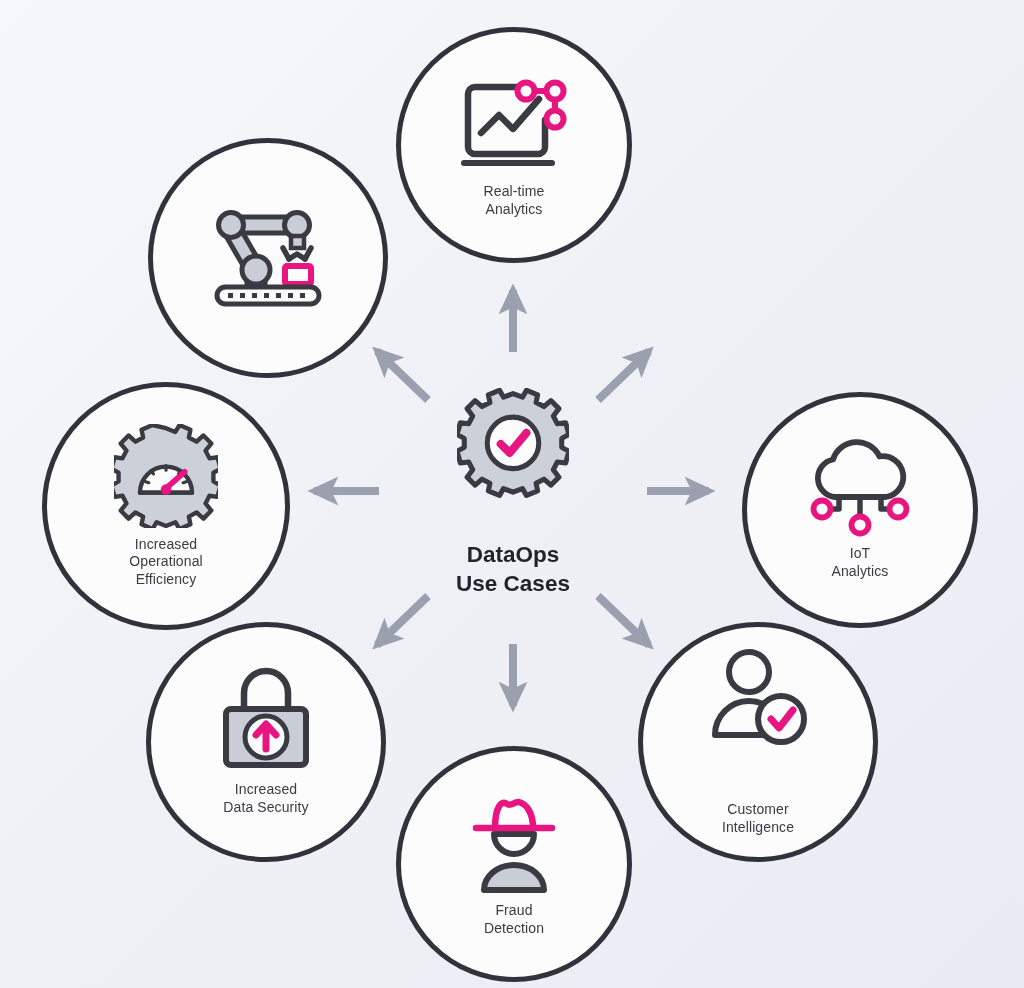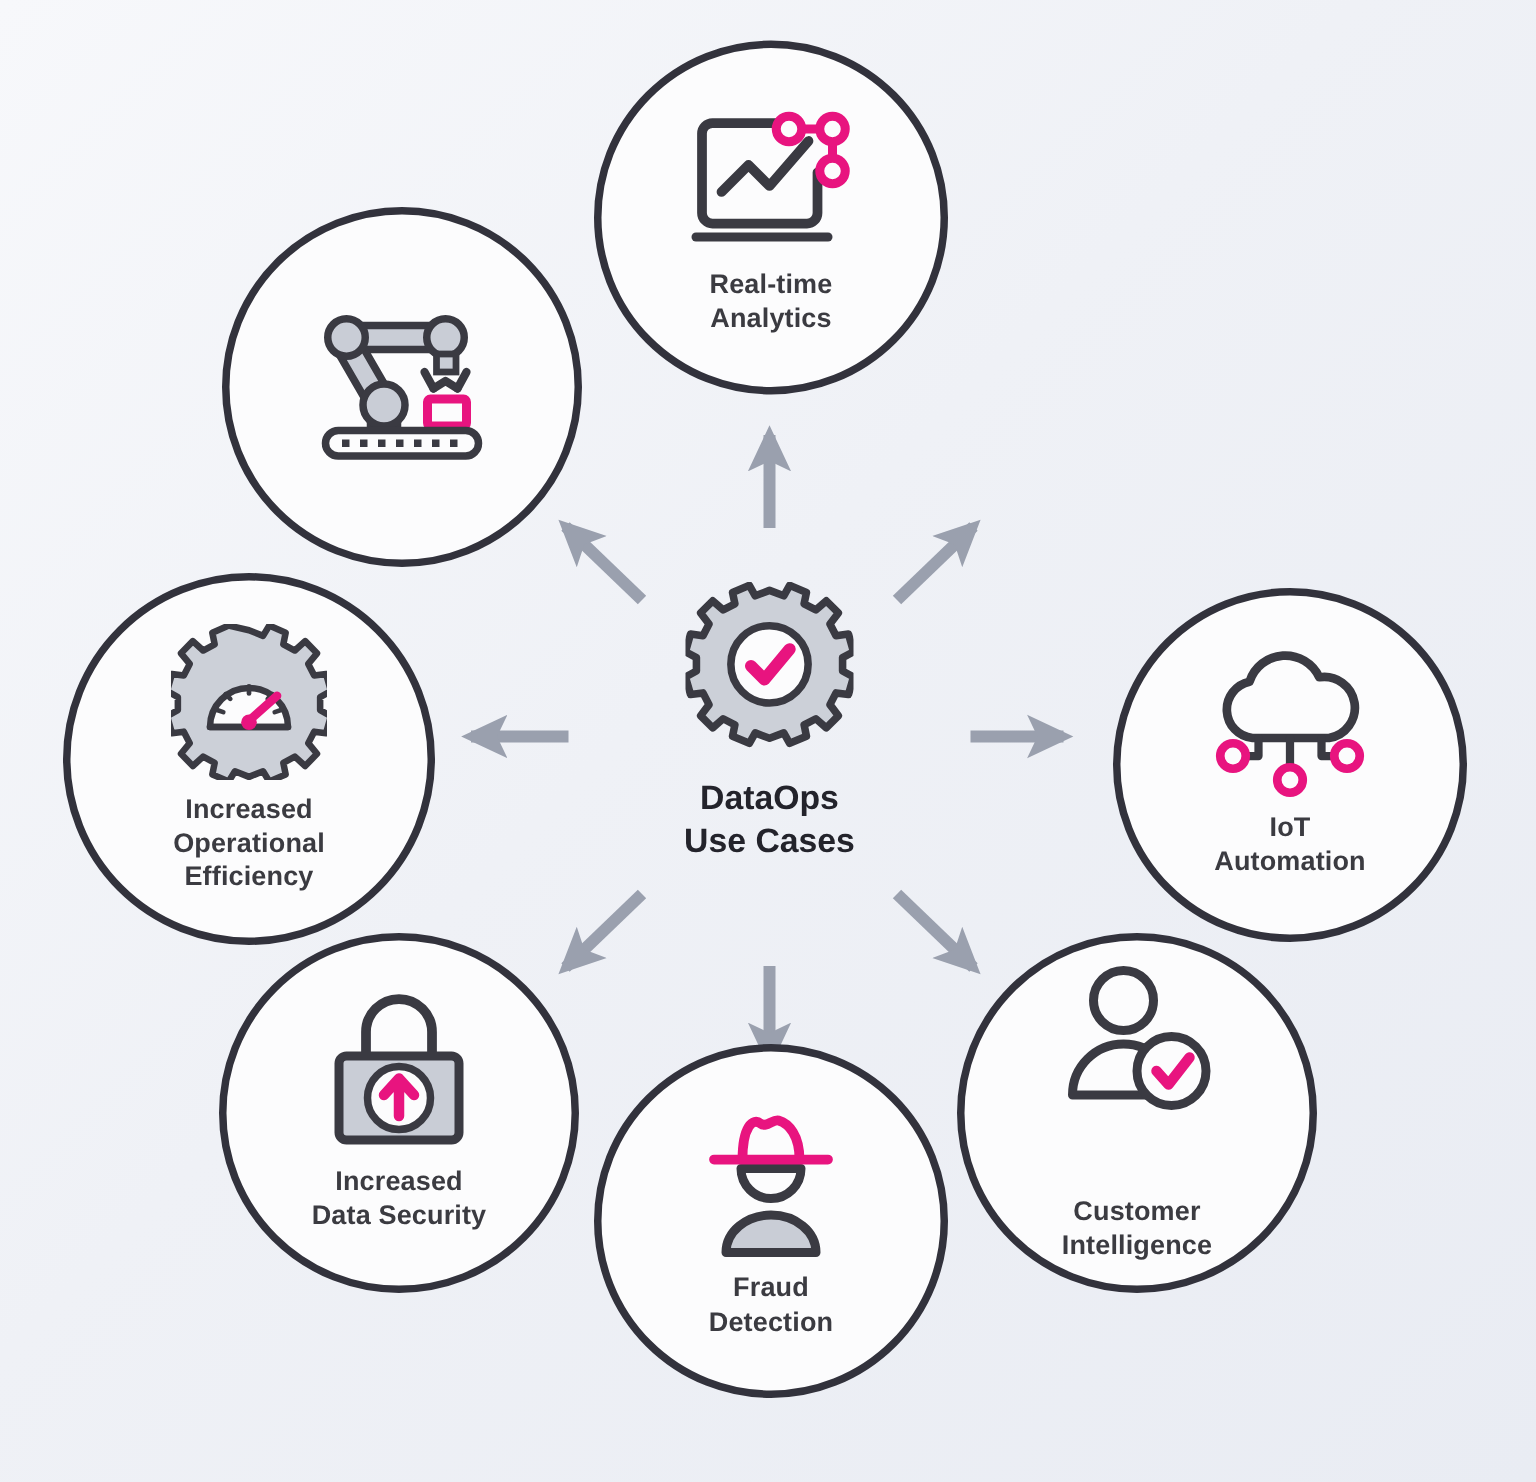--- a/index.html
+++ b/index.html
@@ -33,37 +33,38 @@
     justify-content: center;
   }
   .node .icon {
     display: block;
     line-height: 0;
   }
   .node .label {
     margin-top: 8px;
     text-align: center;
     color: #3b3b41;
-    font-size: 18px;
+    font-size: 14px;
     line-height: 1.26;
     letter-spacing: 0.1px;
     white-space: pre-line;
-    font-weight: 700;
+    font-weight: 400;
   }
   
   #hub {
     position: absolute;
     left: 395px;
     top: 388px;
     width: 236px;
     height: 200px;
     display: flex;
     flex-direction: column;
     align-items: center;
     justify-content: flex-start;
+    gap: 24px;
   }
   #hub .hub-label {
     margin-top: 12px;
     text-align: center;
     color: #23232b;
     font-size: 22.5px;
     font-weight: 700;
     line-height: 1.3;
     white-space: pre-line;
   }
@@ -71,21 +72,21 @@
     position: absolute;
     left: 0; top: 0;
     width: 1024px; height: 988px;
     pointer-events: none;
   }
   
   .n-top      { left: 396px; top: 27px;  width: 236px; height: 236px; }
   .n-topright { left: 638px; top: 140px; width: 240px; height: 240px; }
   .n-right    { left: 742px; top: 392px; width: 236px; height: 236px; }
   .n-botright { left: 638px; top: 622px; width: 240px; height: 240px; gap: 44px; }
-  .n-bottom   { left: 396px; top: 696px; width: 236px; height: 236px; }
+  .n-bottom   { left: 396px; top: 746px; width: 236px; height: 236px; }
   .n-botleft  { left: 146px; top: 622px; width: 240px; height: 240px; }
   .n-left     { left: 42px;  top: 382px; width: 248px; height: 248px; }
   .n-topleft  { left: 148px; top: 138px; width: 240px; height: 240px; }
 </style>
 </head>
 <body>
 
 <div id="canvas">
 
   <svg class="arrow-layer" viewBox="0 0 1024 988" xmlns="http://www.w3.org/2000/svg">
@@ -148,21 +149,21 @@
         <path d="M30 58 a19 19 0 0 1 -2 -37.5 a25 25 0 0 1 46.5 -3 a17 17 0 0 1 6.5 40.5 Z" fill="#fcfcfd" stroke="#3a3a42" stroke-width="5.8" stroke-linejoin="round"></path>
         <line x1="55" y1="58" x2="55" y2="82" stroke="#3a3a42" stroke-width="5.5" stroke-linecap="round"></line>
         <path d="M34 58 V70 H26" fill="none" stroke="#3a3a42" stroke-width="5.5" stroke-linecap="round" stroke-linejoin="round"></path>
         <path d="M76 58 V70 H84" fill="none" stroke="#3a3a42" stroke-width="5.5" stroke-linecap="round" stroke-linejoin="round"></path>
         <circle cx="17" cy="70" r="8.5" fill="#fcfcfd" stroke="#e8147f" stroke-width="5.8"></circle>
         <circle cx="93" cy="70" r="8.5" fill="#fcfcfd" stroke="#e8147f" stroke-width="5.8"></circle>
         <circle cx="55" cy="86" r="8.5" fill="#fcfcfd" stroke="#e8147f" stroke-width="5.8"></circle>
       </svg>
     </span>
     <div class="label">IoT
-Automation</div>
+Analytics</div>
   </div>
 
   <div class="node n-botright">
     <span class="icon">
       <svg width="106" height="102" viewBox="0 0 106 102" xmlns="http://www.w3.org/2000/svg">
         <circle cx="44" cy="25" r="20" fill="#fcfcfd" stroke="#3a3a42" stroke-width="6"></circle>
         <path d="M10 88 a34 34 0 0 1 68 0 Z" fill="none" stroke="#3a3a42" stroke-width="6" stroke-linejoin="round"></path>
         <circle cx="76" cy="72" r="23" fill="#fcfcfd" stroke="#3a3a42" stroke-width="6"></circle>
         <path d="M66 72 L74 81 L88 63" fill="none" stroke="#e8147f" stroke-width="7" stroke-linecap="round" stroke-linejoin="round"></path>
       </svg>

